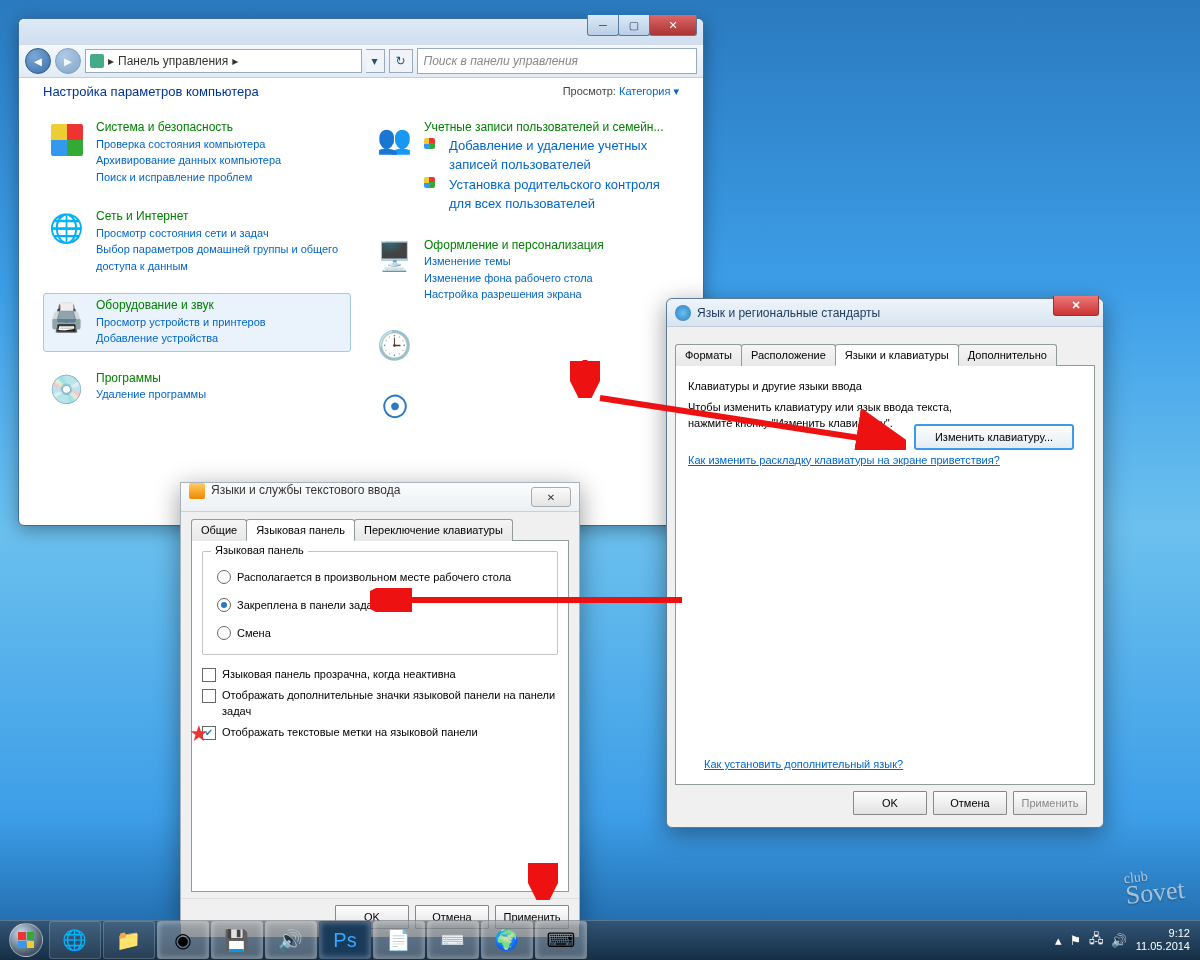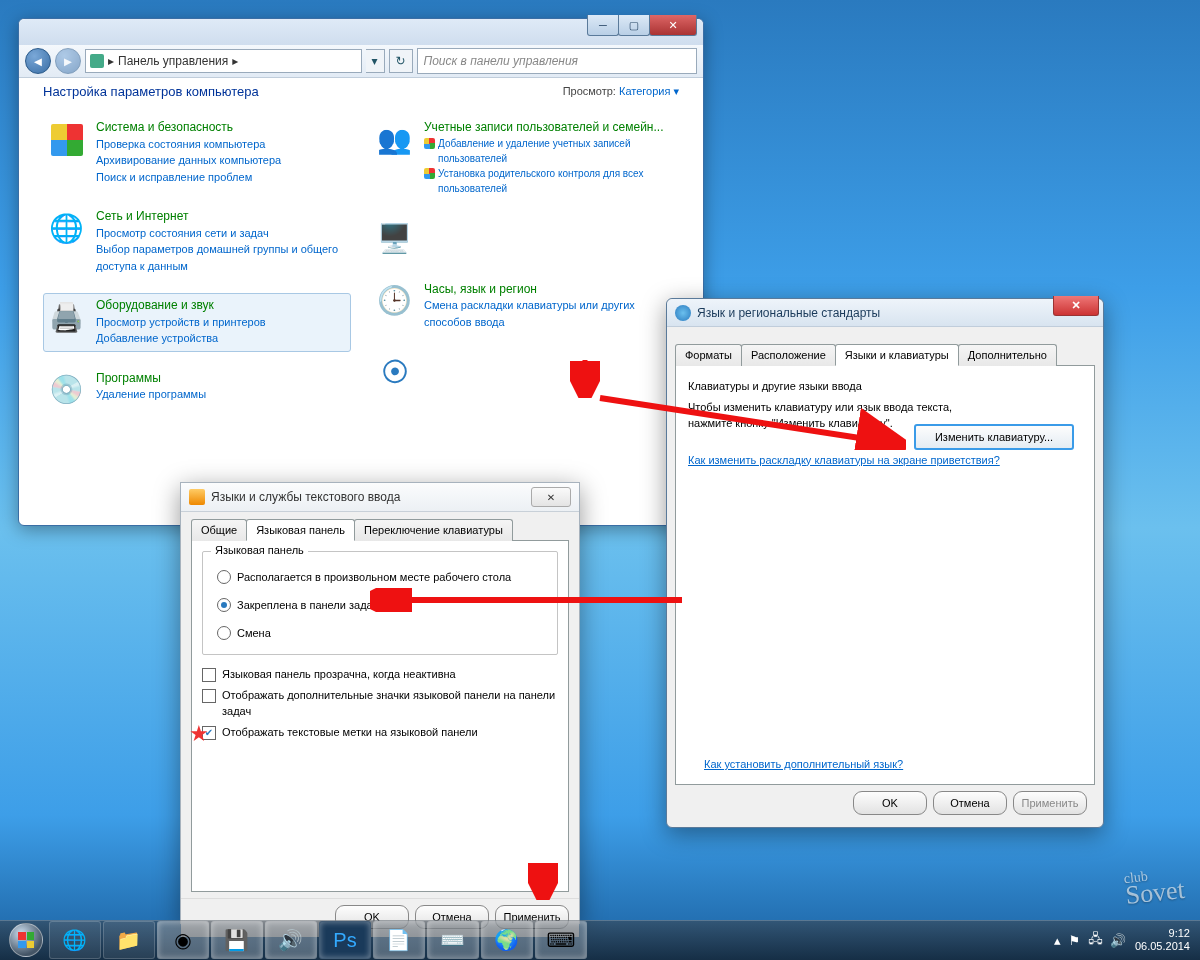--- a/index.html
+++ b/index.html
@@ -24,45 +24,45 @@
 .cp-view{font-size:11px;color:#444}
 .cp-view a{color:#0066cc}
 .cp-cols{display:flex;gap:20px}
 .cp-col{flex:1}
 .cp-cat{display:flex;gap:10px;margin-bottom:14px;padding:4px;border:1px solid transparent;border-radius:3px}
 .cp-cat.sel{background:#eaf3fb;border:1px solid #a8c8e4}
 .cp-ico{width:38px;height:38px;flex:none;display:flex;align-items:center;justify-content:center;font-size:28px}
 .cp-txt{flex:1}
 .cp-title{color:#008000;font-size:12px;line-height:1.3}
 .cp-link{color:#0066cc;font-size:11px;line-height:1.5;display:block}
-.cp-sublink{color:#0066cc;font-size:10px;line-height:1.5;display:flex;gap:3px}
+.cp-sublink{color:#0066cc;font-size:13px;line-height:1.5;display:flex;gap:14px}
 .shield{width:11px;height:11px;display:inline-block;background:conic-gradient(#e33 0 25%,#3a3 0 50%,#39e 0 75%,#ec3 0);border-radius:2px;flex:none;margin-top:2px}
 
 
 .rg-window{position:absolute;left:666px;top:298px;width:436px;height:528px;background:#f0f0f0;border:1px solid #5a7a9a;border-radius:6px;box-shadow:0 6px 24px rgba(0,0,0,.4)}
 .rg-titlebar{height:27px;background:linear-gradient(180deg,#eef4fa,#d8e4f0);border-radius:6px 6px 0 0;display:flex;align-items:center;padding:0 8px;position:relative;border-bottom:1px solid #c0cddb;color:#1a3a5a}
 .rg-titlebar .tico{width:16px;height:16px;background:radial-gradient(circle,#6bc0ee,#2a7abf);border-radius:50%;margin-right:6px}
 .rg-ctrl{position:absolute;right:4px;top:-3px}
 .rg-close{width:44px;height:19px;border:1px solid #933;border-top:none;border-radius:0 0 3px 3px;background:linear-gradient(180deg,#e77,#c33);color:#fff;display:flex;align-items:center;justify-content:center;font-size:11px;font-weight:bold}
 .rg-body{padding:16px 8px 8px}
 .rg-tabs{display:flex;position:relative;top:1px;z-index:2}
 .rg-tab{padding:4px 9px;border:1px solid #919b9c;border-bottom:none;background:linear-gradient(#f5f5f5,#e8e8e8);font-size:11px;border-radius:3px 3px 0 0;margin-right:-1px;cursor:default}
 .rg-tab.active{background:#fff;border-bottom:1px solid #fff;position:relative}
 .rg-panel{border:1px solid #919b9c;background:#fff;padding:12px 12px 10px;height:420px;box-sizing:border-box;position:relative}
 .rg-sub{font-size:11px;line-height:1.5;color:#000}
 .rg-btn2{position:absolute;right:20px;top:58px;width:156px;height:22px;border:2px solid #3a9be8;border-radius:3px;background:linear-gradient(#fdfdfd,#e4ecf3);font-size:11px;display:flex;align-items:center;justify-content:center;cursor:default}
 .rg-link{color:#0066cc;text-decoration:underline;font-size:11px;display:inline-block;margin-top:22px}
 .rg-bottomlink{position:absolute;bottom:14px;left:28px}
 .rg-btnrow{display:flex;justify-content:flex-end;gap:6px;padding:6px 8px 0}
-.dlgbtn{min-width:72px;height:22px;border:1px solid #888;border-radius:9px;background:linear-gradient(#fdfdfd,#e2e2e2);font-size:11px;display:flex;align-items:center;justify-content:center;cursor:default}
+.dlgbtn{min-width:72px;height:22px;border:1px solid #888;border-radius:1px;background:linear-gradient(#fdfdfd,#e2e2e2);font-size:11px;display:flex;align-items:center;justify-content:center;cursor:default}
 .dlgbtn.dis{color:#888}
 
 
 .ts-window{position:absolute;left:180px;top:482px;width:398px;height:440px;background:#f0f0f0;border:1px solid #a7b2bd;box-shadow:0 6px 24px rgba(0,0,0,.4)}
-.ts-titlebar{height:28px;background:linear-gradient(180deg,#fbfcfd,#ecf0f4);border-bottom:1px solid #c8d0d8;display:flex;align-items:center;padding:0 8px;color:#333;position:relative}
+.ts-titlebar{height:28px;background:linear-gradient(180deg,#fbfcfd,#ecf0f4);border-bottom:1px solid #c8d0d8;display:flex;align-items:flex-start;padding:0 8px;color:#333;position:relative}
 .ts-titlebar .tico{width:16px;height:16px;background:linear-gradient(#fc6,#e80);border-radius:2px;margin-right:6px}
 .ts-close{position:absolute;right:8px;top:4px;width:38px;height:18px;border:1px solid #aaa;border-radius:3px;background:linear-gradient(#fafafa,#e4e4e4);display:flex;align-items:center;justify-content:center;font-size:10px}
 .ts-body{padding:6px 10px}
 .ts-tabs{display:flex;position:relative;top:1px;z-index:2}
 .ts-panel{border:1px solid #919b9c;background:#fff;padding:10px;height:352px;box-sizing:border-box}
 .ts-group{border:1px solid #c4c4c4;border-radius:2px;padding:12px 10px 10px;position:relative;margin-bottom:12px}
 .ts-group-lbl{position:absolute;top:-8px;left:8px;background:#fff;padding:0 4px;font-size:11px}
 .ts-radio{display:flex;align-items:center;gap:6px;margin:6px 0 14px 4px;font-size:11px}
 .radiodot{width:12px;height:12px;border:1px solid #666;border-radius:50%;display:flex;align-items:center;justify-content:center;flex:none}
 .radiodot.on::after{content:"";width:6px;height:6px;background:#2a7abf;border-radius:50%}
@@ -169,27 +169,29 @@
                   <span>Добавление и удаление учетных записей пользователей</span>
                 </span>
               <span class="cp-sublink">
                   <span class="shield"></span>
                   <span>Установка родительского контроля для всех пользователей</span>
                 </span>
             </div>
           </div>
           <div class="cp-cat">
             <div class="cp-ico">🖥️</div>
+            <div class="cp-txt">
+              <div class="cp-title">Оформление и персонализация</div>
+              <a class="cp-link">Изменение темы</a>
+              <a class="cp-link">Изменение фона рабочего стола</a>
+              <a class="cp-link">Настройка разрешения экрана</a>
+            </div>
           </div>
           <div class="cp-cat">
             <div class="cp-ico">🕒</div>
-            <div class="cp-txt">
-              <div class="cp-title">Часы, язык и регион</div>
-              <a class="cp-link">Смена раскладки клавиатуры или других способов ввода</a>
-            </div>
           </div>
           <div class="cp-cat">
             <div class="cp-ico" style="color:#2a7abf">⦿</div>
           </div>
         </div>
       </div>
     </div>
   </div>
 
   <div class="rg-window">
@@ -316,18 +318,18 @@
     <div class="tbtn active">⌨️</div>
     <div class="tbtn active">🌍</div>
     <div class="tbtn active">⌨</div>
     <div class="tray">
       <span class="ico">▴</span>
       <span class="ico">⚑</span>
       <span class="ico">🖧</span>
       <span class="ico">🔊</span>
       <div class="clock">
         <div>9:12</div>
-        <div>06.05.2014</div>
+        <div>11.05.2014</div>
       </div>
     </div>
   </div>
 
 </div>
 
 </body></html>

